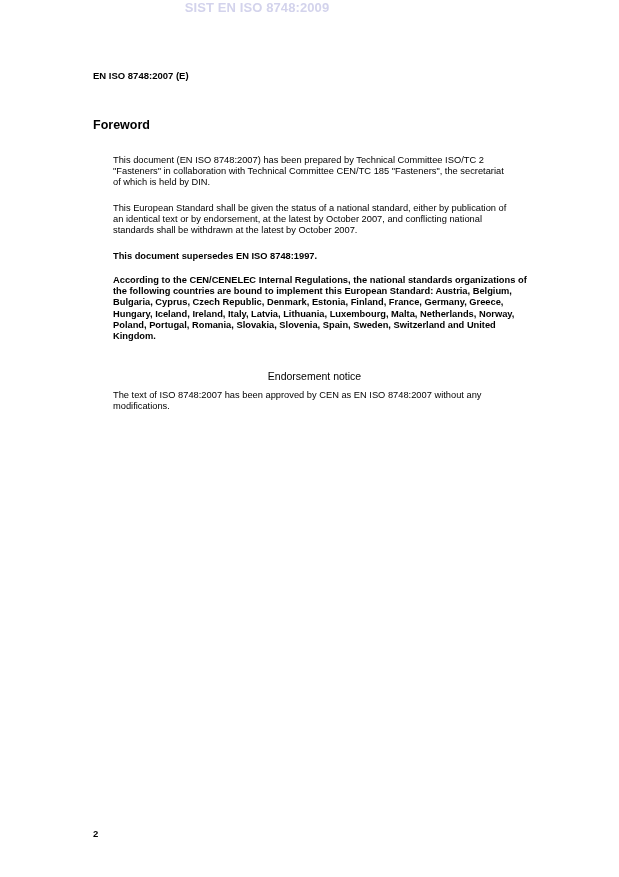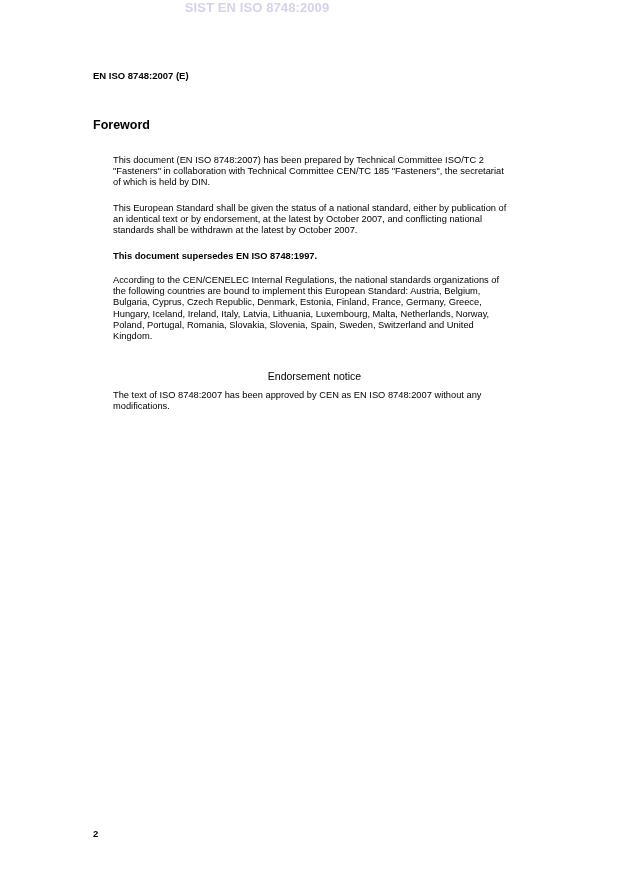--- a/index.html
+++ b/index.html
@@ -46,21 +46,21 @@
       left: 93px;
       width: 450px;
       font-size: 9.3px;
       line-height: 11.2px;
       white-space: pre-line;
       margin-left: 20px;
     }
     .p1 { top: 155px; }
     .p2 { top: 203px; }
     .p3 { top: 251px; font-weight: bold; }
-    .p4 { top: 275px; }
+    .p4 { top: 275px; font-weight: bold; }
     .subsection-title {
       position: absolute;
       top: 370px;
       left: 93px;
       width: 443px;
       text-align: center;
       font-size: 10.5px;
       font-weight: normal;
     }
     .p5 { top: 390px; }

